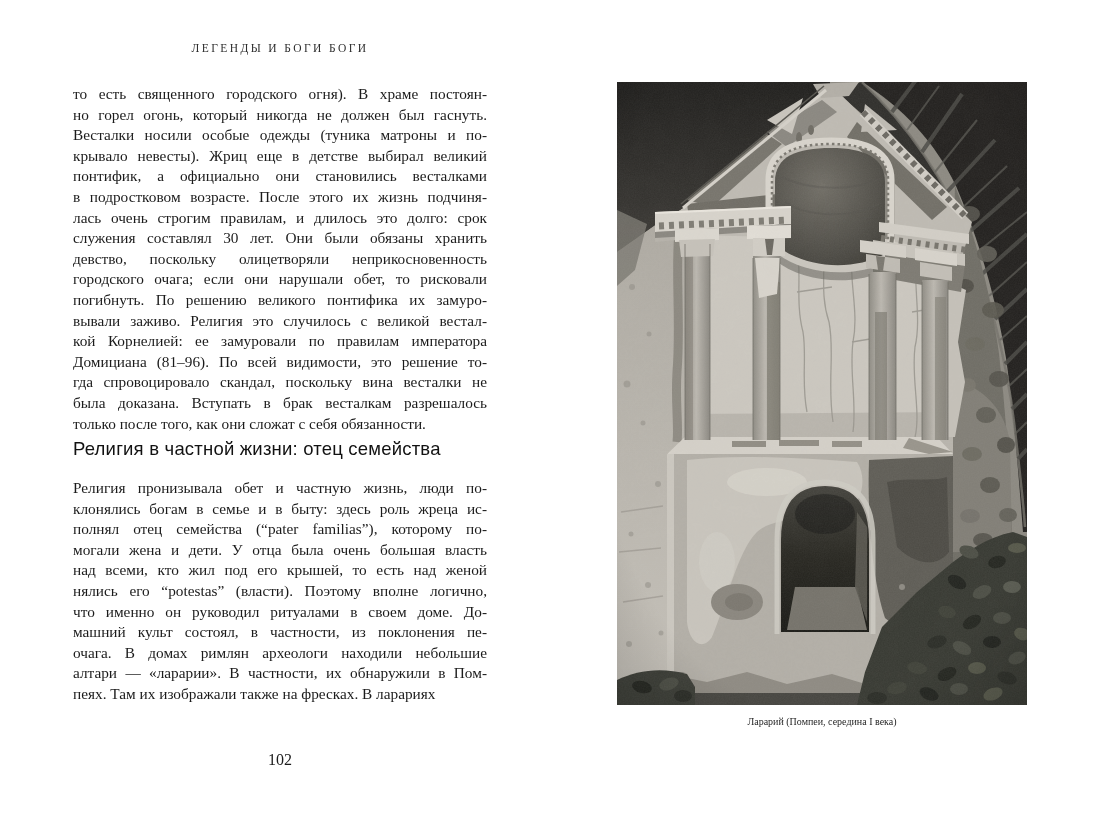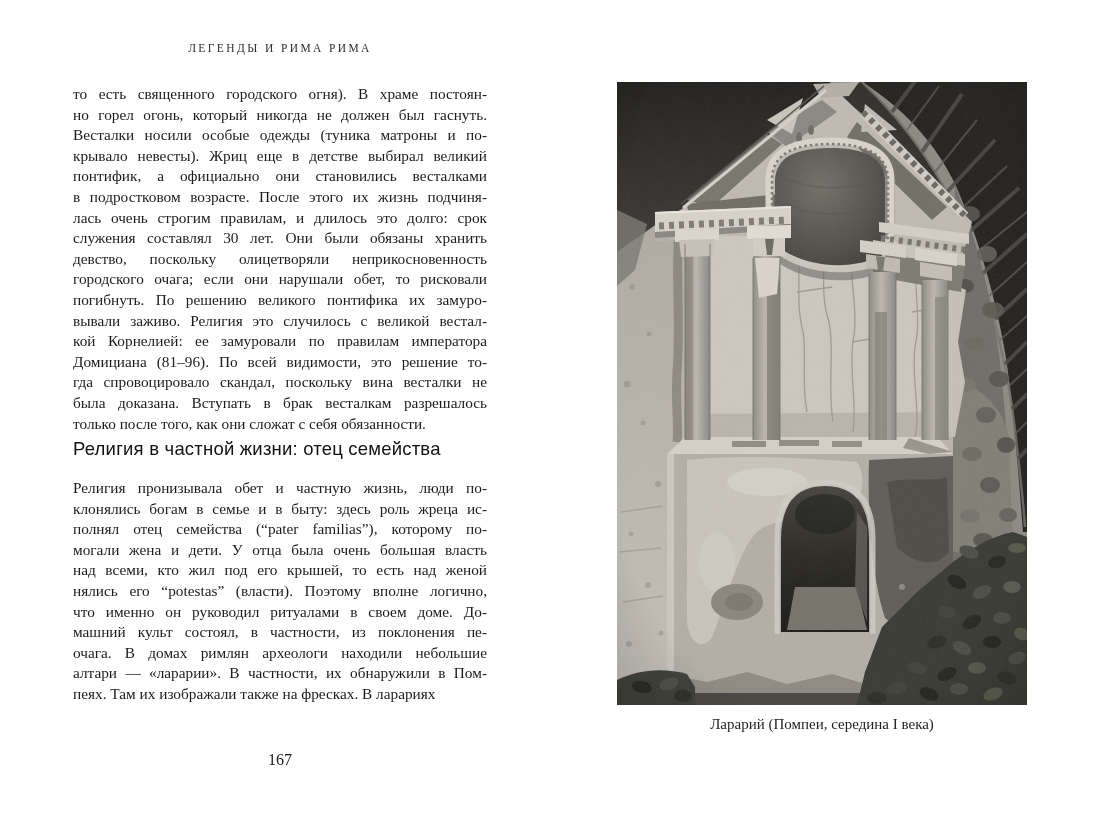--- a/index.html
+++ b/index.html
@@ -26,30 +26,30 @@
     font-size:18.5px;letter-spacing:0.2px;color:#121212;
   }
   .page-number{
     position:absolute;left:73px;top:751px;width:414px;text-align:center;
     font-size:16px;color:#1b1b1b;
   }
   .photo-frame{position:absolute;left:617px;top:82px;width:410px;height:623px;}
   .photo-frame svg{display:block;}
   .photo-caption{
     position:absolute;left:617px;top:716px;width:410px;text-align:center;
-    font-size:15px;color:#1f1f1f;
+    font-size:10px;color:#1f1f1f;
   }
 </style>
 </head>
 <body>
 
 <div class="spread">
 
   <div>
-    <div class="running-header">ЛЕГЕНДЫ И РИМА РИМА</div>
+    <div class="running-header">ЛЕГЕНДЫ И БОГИ БОГИ</div>
 
     <div class="para" id="para1">
         <div class="tline">то есть священного городского огня). В храме постоян-</div>
         <div class="tline">но горел огонь, который никогда не должен был гаснуть.</div>
         <div class="tline">Весталки носили особые одежды (туника матроны и по-</div>
         <div class="tline">крывало невесты). Жриц еще в детстве выбирал великий</div>
         <div class="tline">понтифик, а официально они становились весталками</div>
         <div class="tline">в подростковом возрасте. После этого их жизнь подчиня-</div>
         <div class="tline">лась очень строгим правилам, и длилось это долго: срок</div>
         <div class="tline">служения составлял 30 лет. Они были обязаны хранить</div>
@@ -73,21 +73,21 @@
         <div class="tline">могали жена и дети. У отца была очень большая власть</div>
         <div class="tline">над всеми, кто жил под его крышей, то есть над женой</div>
         <div class="tline">нялись его “potestas” (власти). Поэтому вполне логично,</div>
         <div class="tline">что именно он руководил ритуалами в своем доме. До-</div>
         <div class="tline">машний культ состоял, в частности, из поклонения пе-</div>
         <div class="tline">очага. В домах римлян археологи находили небольшие</div>
         <div class="tline">алтари — «ларарии». В частности, их обнаружили в Пом-</div>
         <div class="tline last">пеях. Там их изображали также на фресках. В ларариях</div>
       </div>
 
-    <div class="page-number">167</div>
+    <div class="page-number">102</div>
   </div>
 
   <div>
     <div class="photo-frame">
       <svg width="410" height="623" viewBox="0 0 410 623" role="img">
         <defs>
           <linearGradient id="darkTopG" x1="0" y1="0" x2="0" y2="1">
             <stop offset="0" stop-color="#1f1e1c"></stop>
               <stop offset="1" stop-color="#3b3935"></stop>
           </linearGradient>

